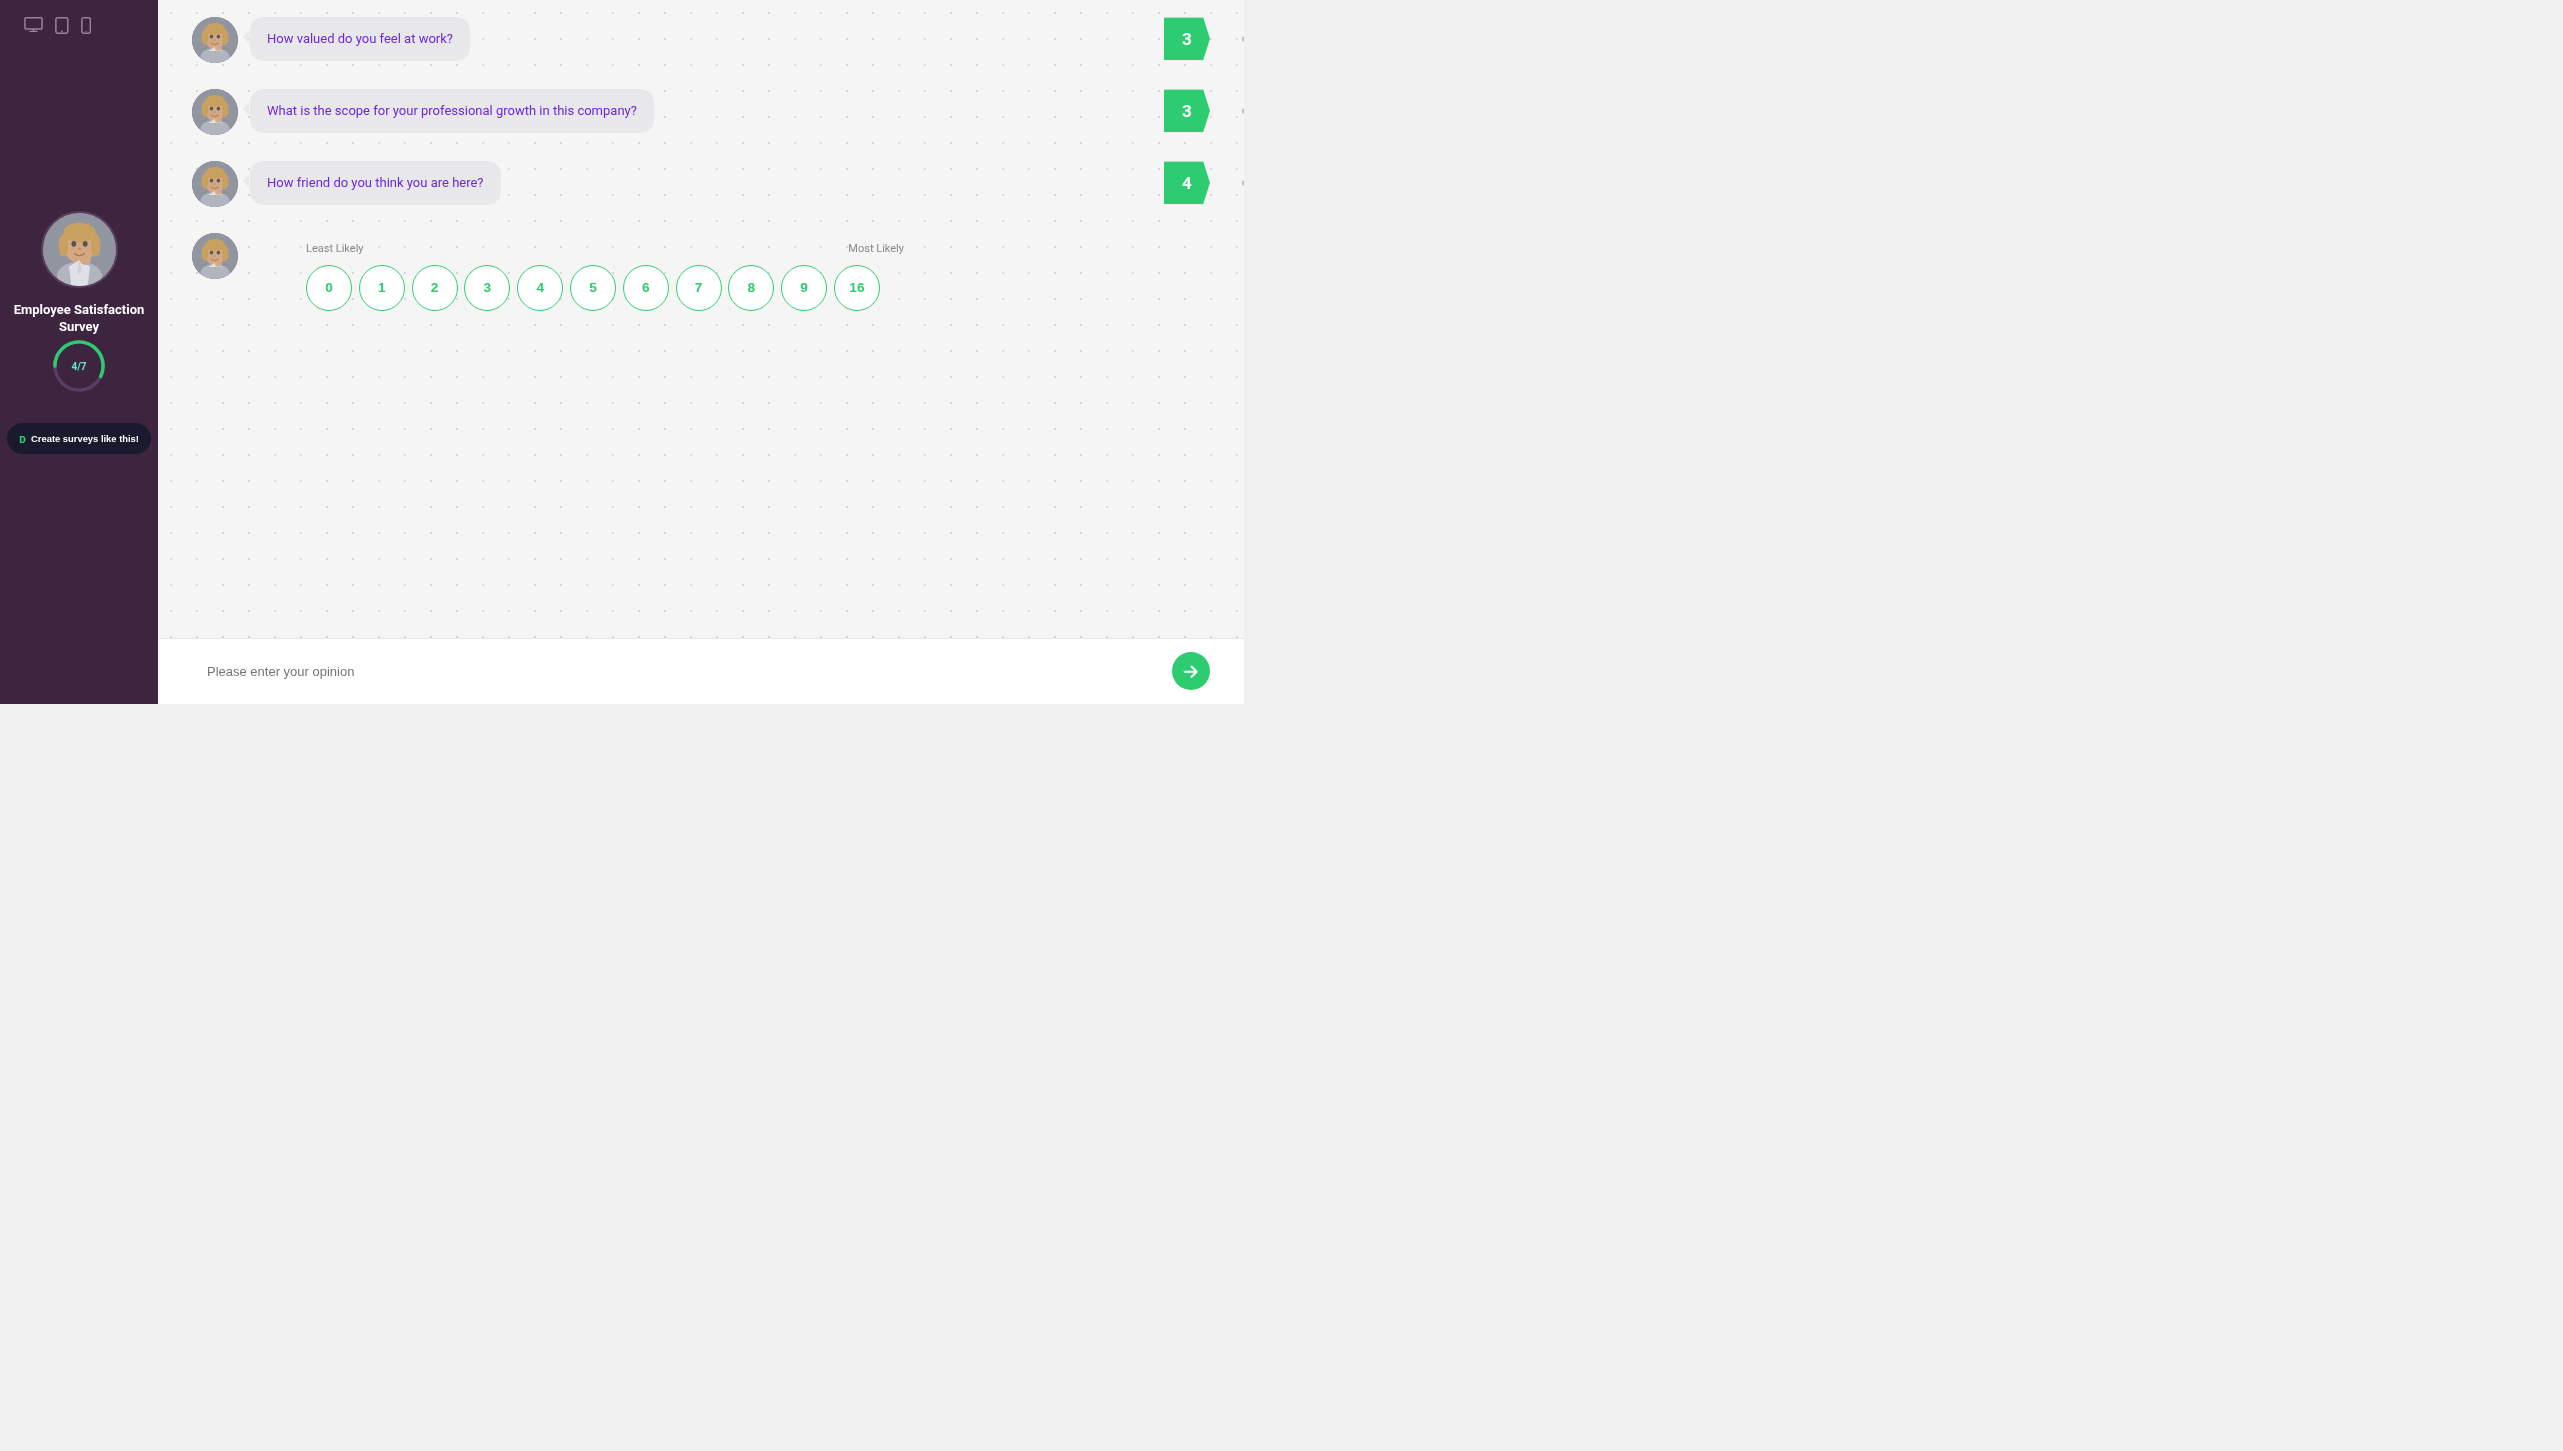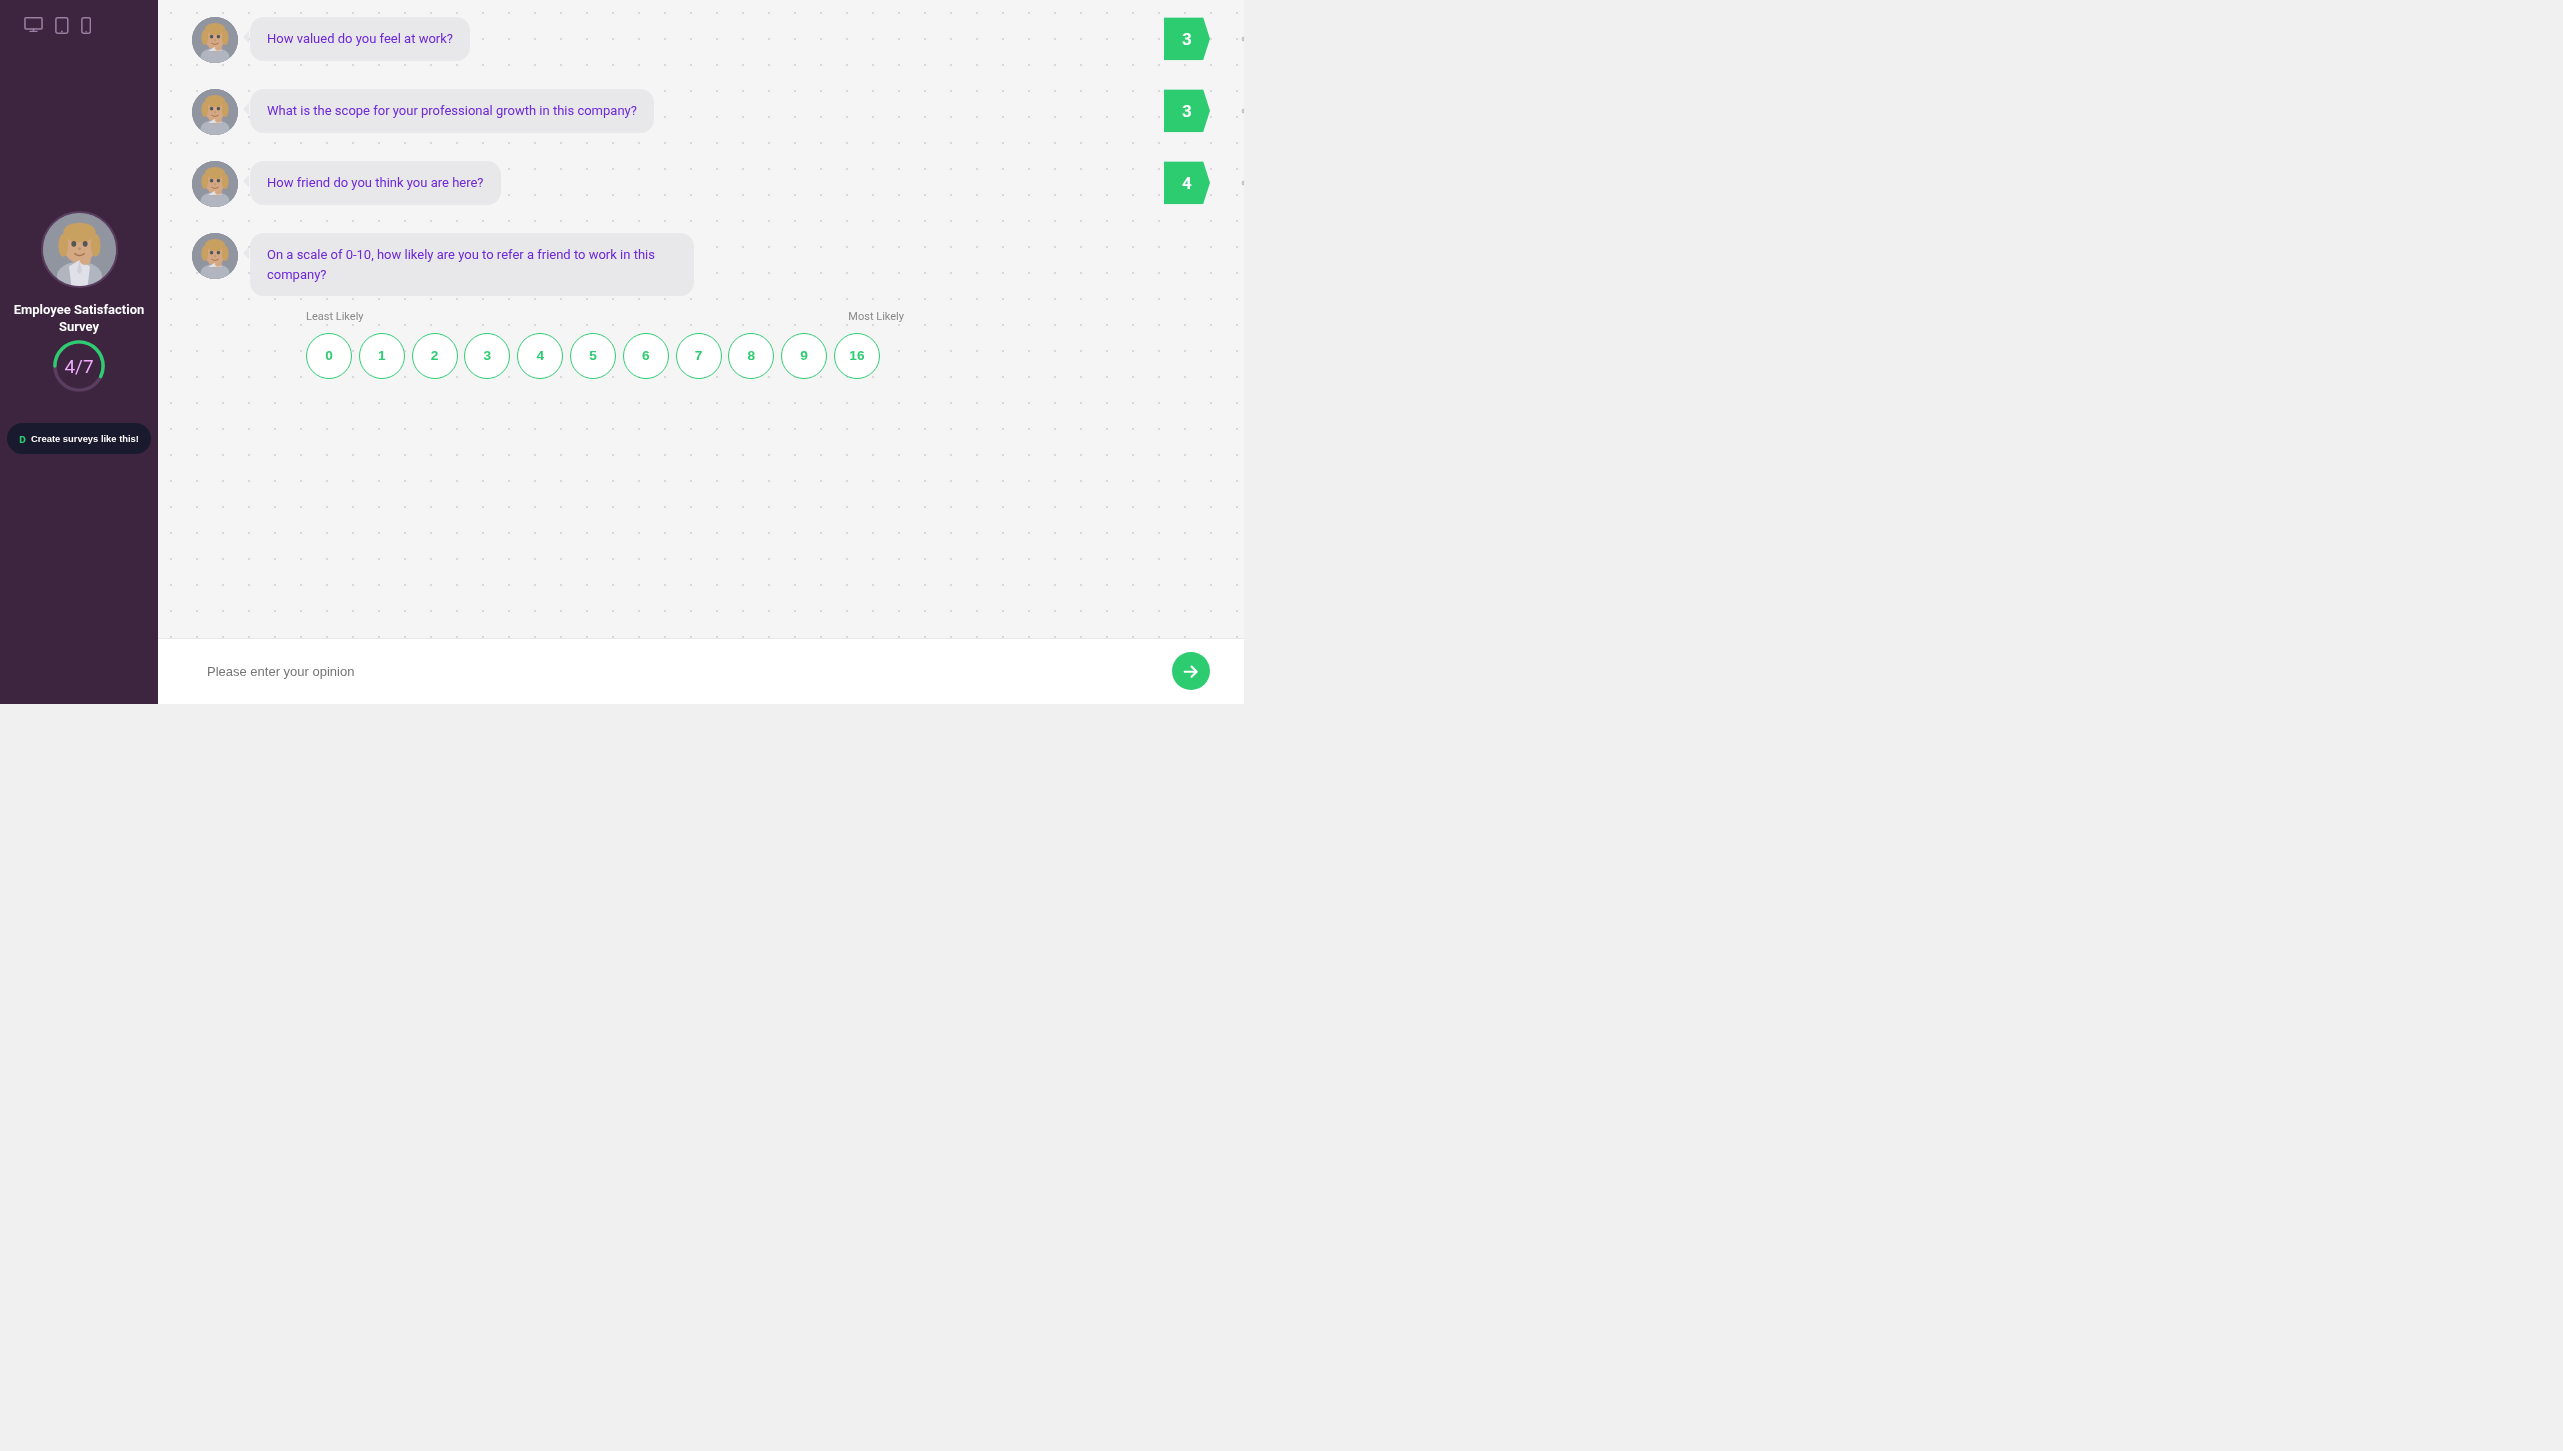--- a/index.html
+++ b/index.html
@@ -98,23 +98,23 @@
 
     .progress-circle svg {
       transform: rotate(-90deg);
     }
 
     .progress-text {
       position: absolute;
       top: 50%;
       left: 50%;
       transform: translate(-50%, -50%);
-      color: #f0abfc;
-      font-size: 19px;
-      font-weight: 400;
+      color: #5eead4;
+      font-size: 10px;
+      font-weight: 700;
     }
 
     .create-survey-btn {
       background: #1a1a2e;
       border: none;
       border-radius: 21.4px;
       color: #ffffff;
       font-size: 9.4px;
       font-weight: 600;
       padding: 8.5px 12px;
@@ -496,23 +496,20 @@
           <ellipse cx="39" cy="24" rx="4" ry="9" fill="#c8a060"></ellipse>
           <ellipse cx="23" cy="23" rx="2" ry="2.2" fill="#555"></ellipse>
           <ellipse cx="31" cy="23" rx="2" ry="2.2" fill="#555"></ellipse>
           <ellipse cx="27" cy="27" rx="1.2" ry="1" fill="#b8906a"></ellipse>
           <path d="M23 31 Q27 34 31 31" stroke="#a07050" stroke-width="1" fill="none" stroke-linecap="round"></path>
           <path d="M19 40 L27 35 L35 40" fill="#e0e0e8"></path>
           <ellipse cx="31" cy="36" rx="4" ry="3.5" fill="#d4a882"></ellipse>
         </svg>
       </div>
       <div style="flex:1;">
-        <div class="chat-bubble" style="margin-bottom:13.7px;">
-          <span>On a scale of 0-10, how likely are you to refer a friend to work in this company?</span>
-        </div>
         <div class="nps-section">
           <div class="nps-labels">
             <span>Least Likely</span>
             <span>Most Likely</span>
           </div>
           <div class="nps-buttons">
             <button class="nps-button">0</button>
             <button class="nps-button">1</button>
             <button class="nps-button">2</button>
             <button class="nps-button">3</button>

